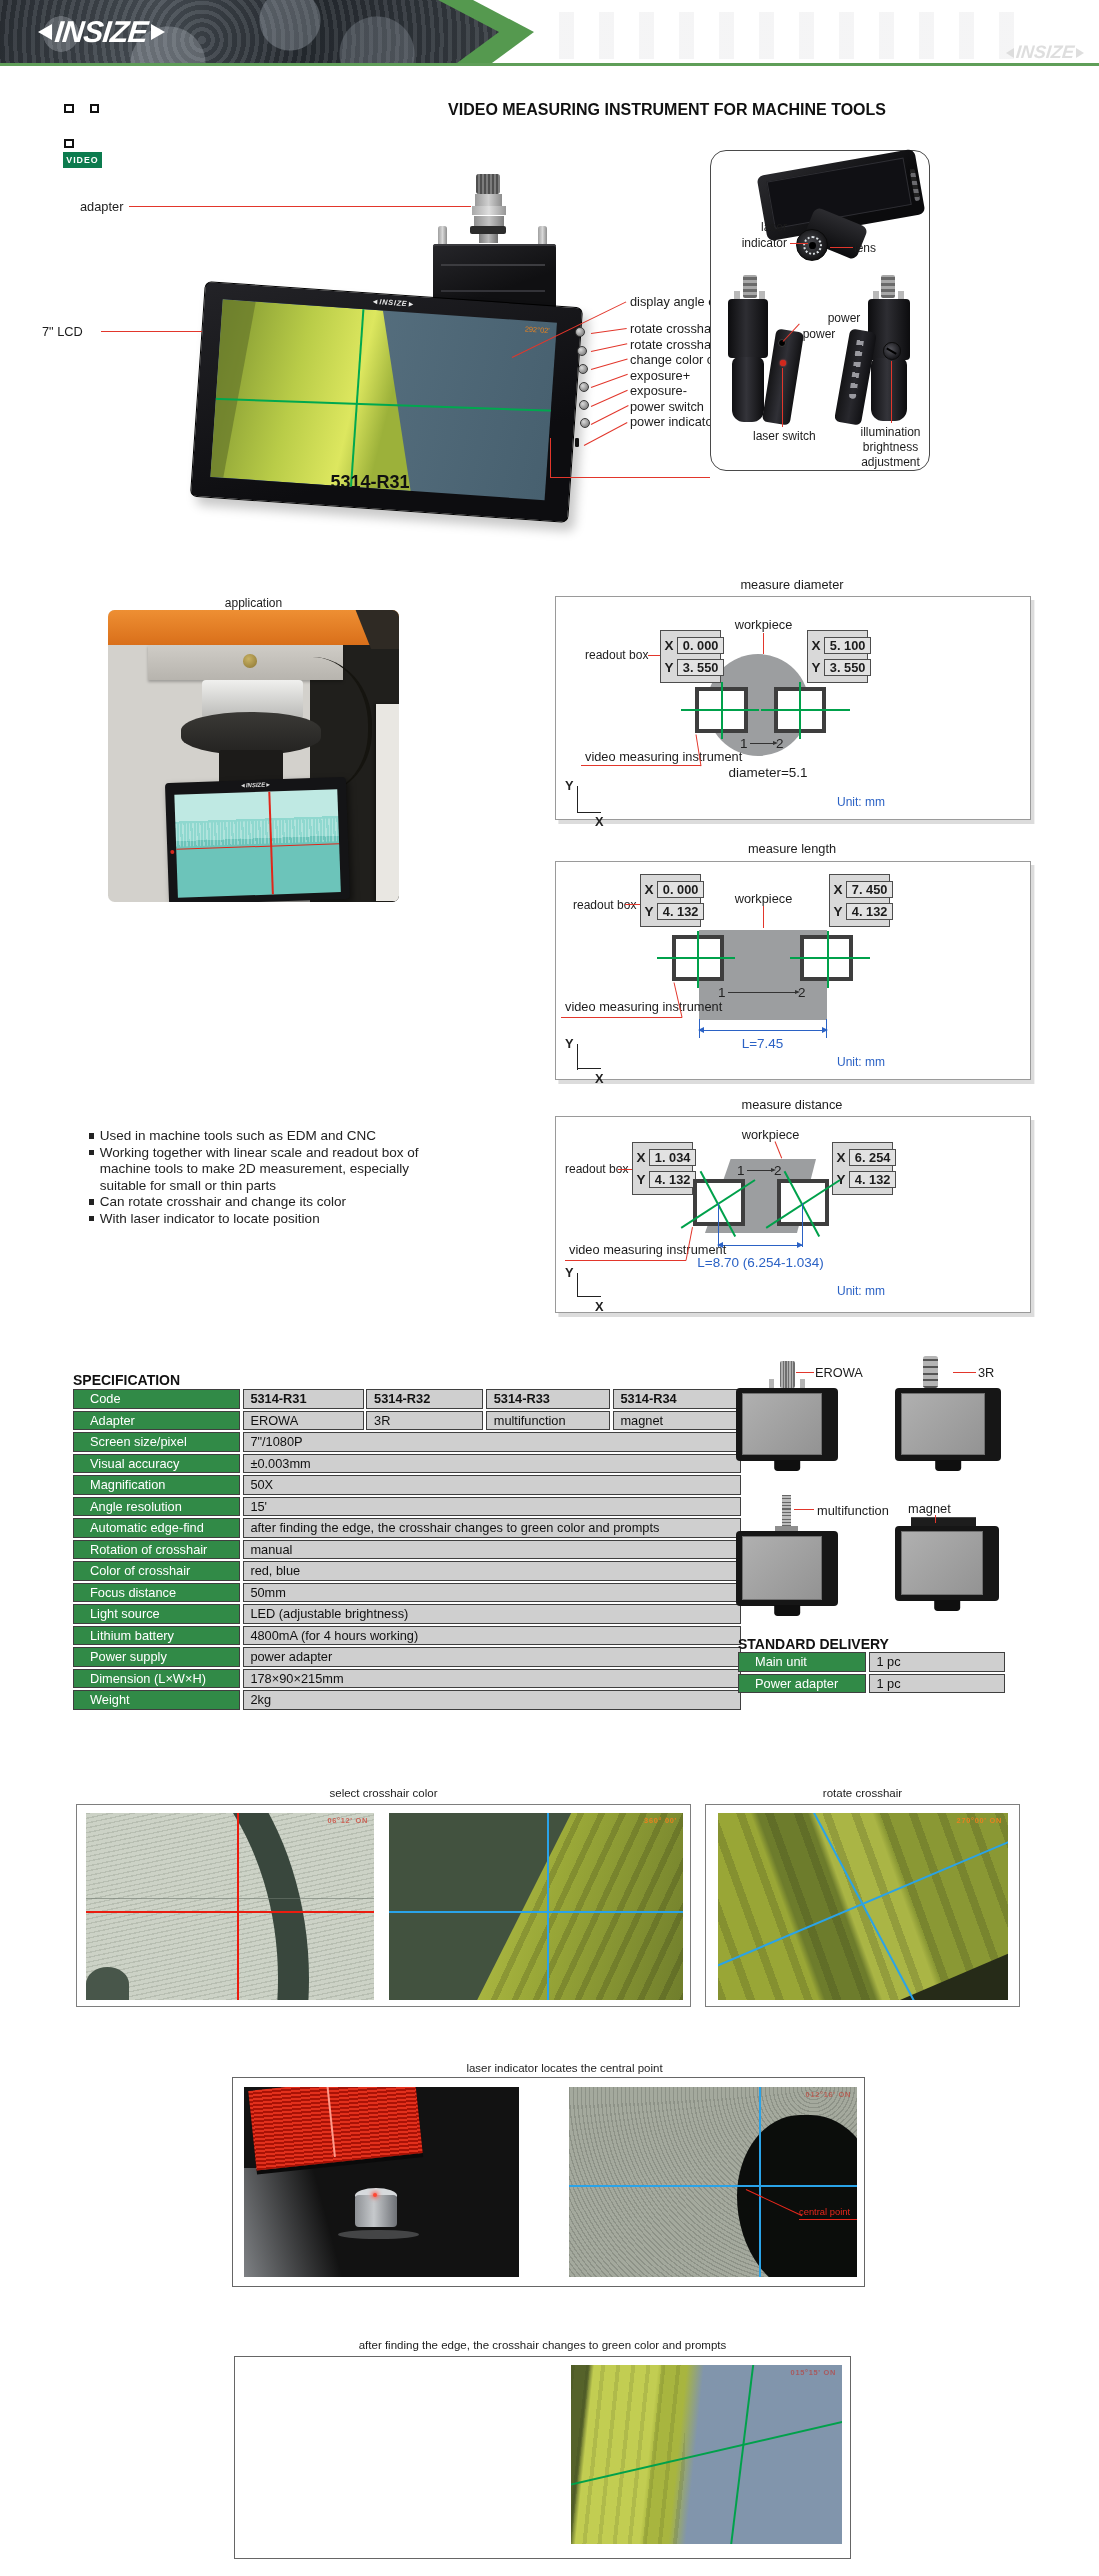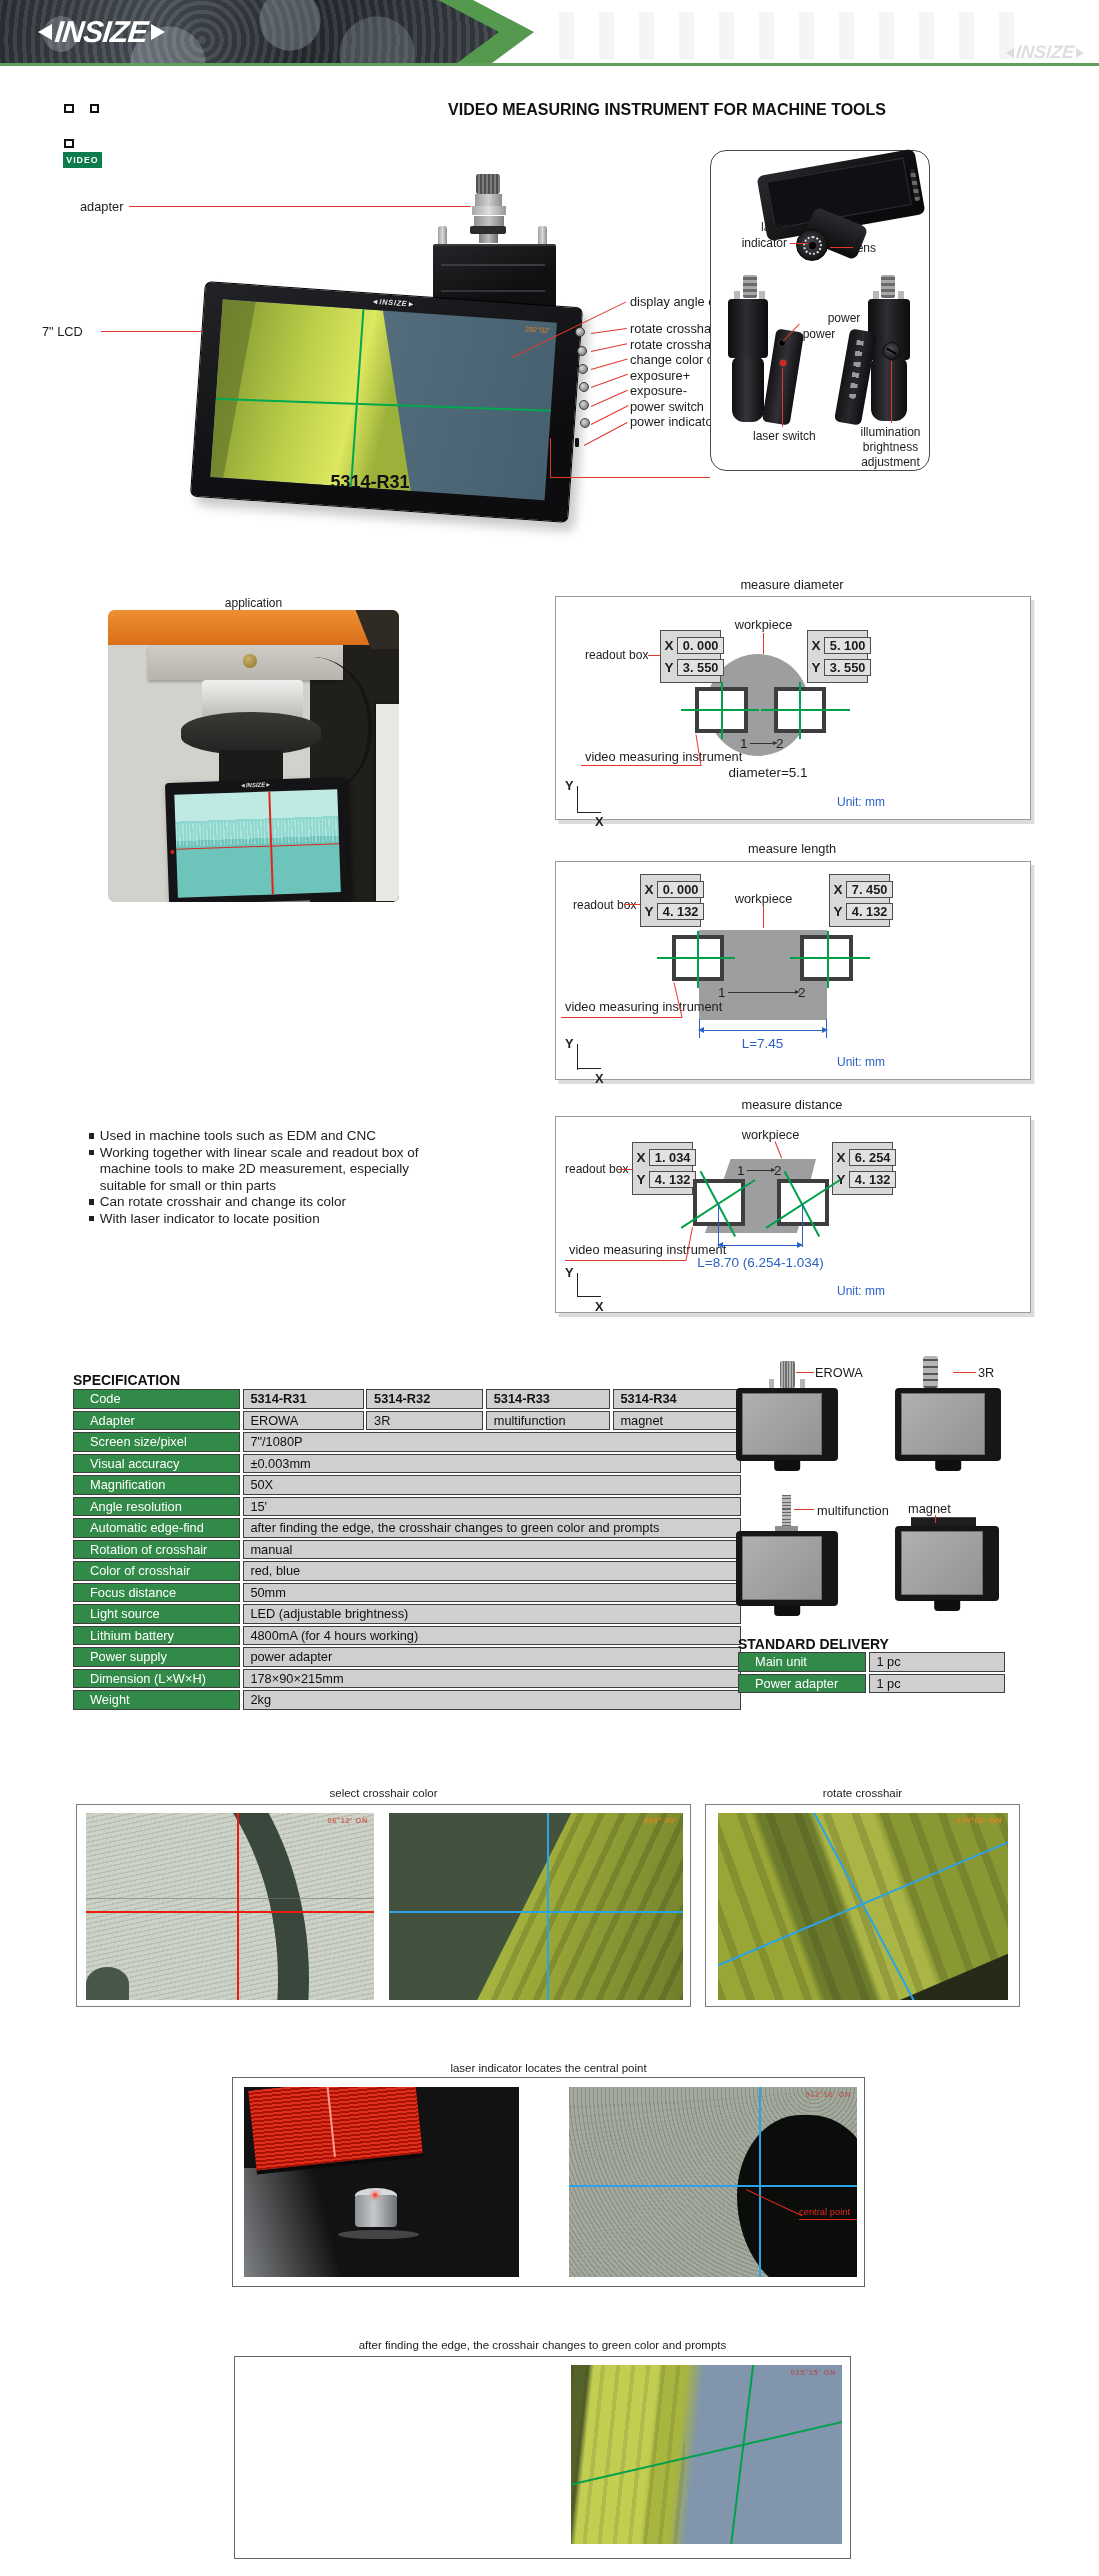--- a/index.html
+++ b/index.html
@@ -525,21 +525,21 @@
   <div class="sec-title" style="left:705px;top:1787px;width:315px;">rotate crosshair</div>
   <div class="abs" style="left:705px;top:1804px;width:315px;height:203px;border:1.3px solid #7e7e7e;background:#fff;box-sizing:border-box;"></div>
   <div class="photo" style="left:718px;top:1813px;width:290px;height:187px;background:linear-gradient(70deg,#99a636 0 28%,#6d7c2c 30% 44%,#aab545 46% 62%,#8a9834 64% 100%);">
     <div style="position:absolute;inset:0;background:repeating-linear-gradient(70deg,rgba(40,45,20,.18) 0 8px,transparent 8px 27px);"></div>
     <div style="position:absolute;left:182px;top:121px;width:108px;height:66px;background:#262b18;clip-path:polygon(100% 30%,100% 100%,0 100%);"></div>
     <div style="position:absolute;left:-44px;top:90px;width:377px;height:2px;background:#2aa3e8;transform:rotate(62deg);"></div>
     <div style="position:absolute;left:-44px;top:90px;width:377px;height:2px;background:#2aa3e8;transform:rotate(-23deg);"></div>
     <div class="ovtext" style="color:#e8821f;">270°00' ON</div>
   </div>
 
-  <div class="sec-title" style="left:232px;top:2062px;width:633px;">laser indicator locates the central point</div>
+  <div class="sec-title" style="left:248px;top:2062px;width:633px;">laser indicator locates the central point</div>
   <div class="abs" style="left:232px;top:2077px;width:633px;height:210px;border:1.3px solid #666;background:#fff;box-sizing:border-box;"></div>
   <div class="photo" style="left:244px;top:2087px;width:275px;height:190px;background:#121212;">
     <div style="position:absolute;left:0;top:81px;width:135px;height:109px;background:linear-gradient(75deg,rgba(215,220,226,.55),transparent 60%);"></div>
     <div style="position:absolute;left:8px;top:-5.4px;width:167px;height:80px;transform:rotate(-6deg);background:repeating-linear-gradient(0deg,#a81206 0 2px,#e2301c 2px 4px);box-shadow:0 4px 0 #0a0a0a;"></div>
     <div style="position:absolute;left:86px;top:-5.4px;width:2px;height:75px;transform:rotate(-6deg);background:#ff9a8a;"></div>
     <div style="position:absolute;left:111px;top:101px;width:42px;height:15px;border-radius:50%;background:#d7dadd;"></div>
     <div style="position:absolute;left:111px;top:108px;width:42px;height:32px;border-radius:4px;background:linear-gradient(90deg,#8d9094,#c6c9cc 45%,#6d7075);"></div>
     <div style="position:absolute;left:129px;top:106px;width:4px;height:4px;border-radius:50%;background:#ff4733;box-shadow:0 0 4px 1.3px rgba(255,60,40,.8);"></div>
     <div style="position:absolute;left:94px;top:143px;width:81px;height:9.4px;border-radius:50%;background:rgba(220,224,228,.25);"></div>
   </div>

